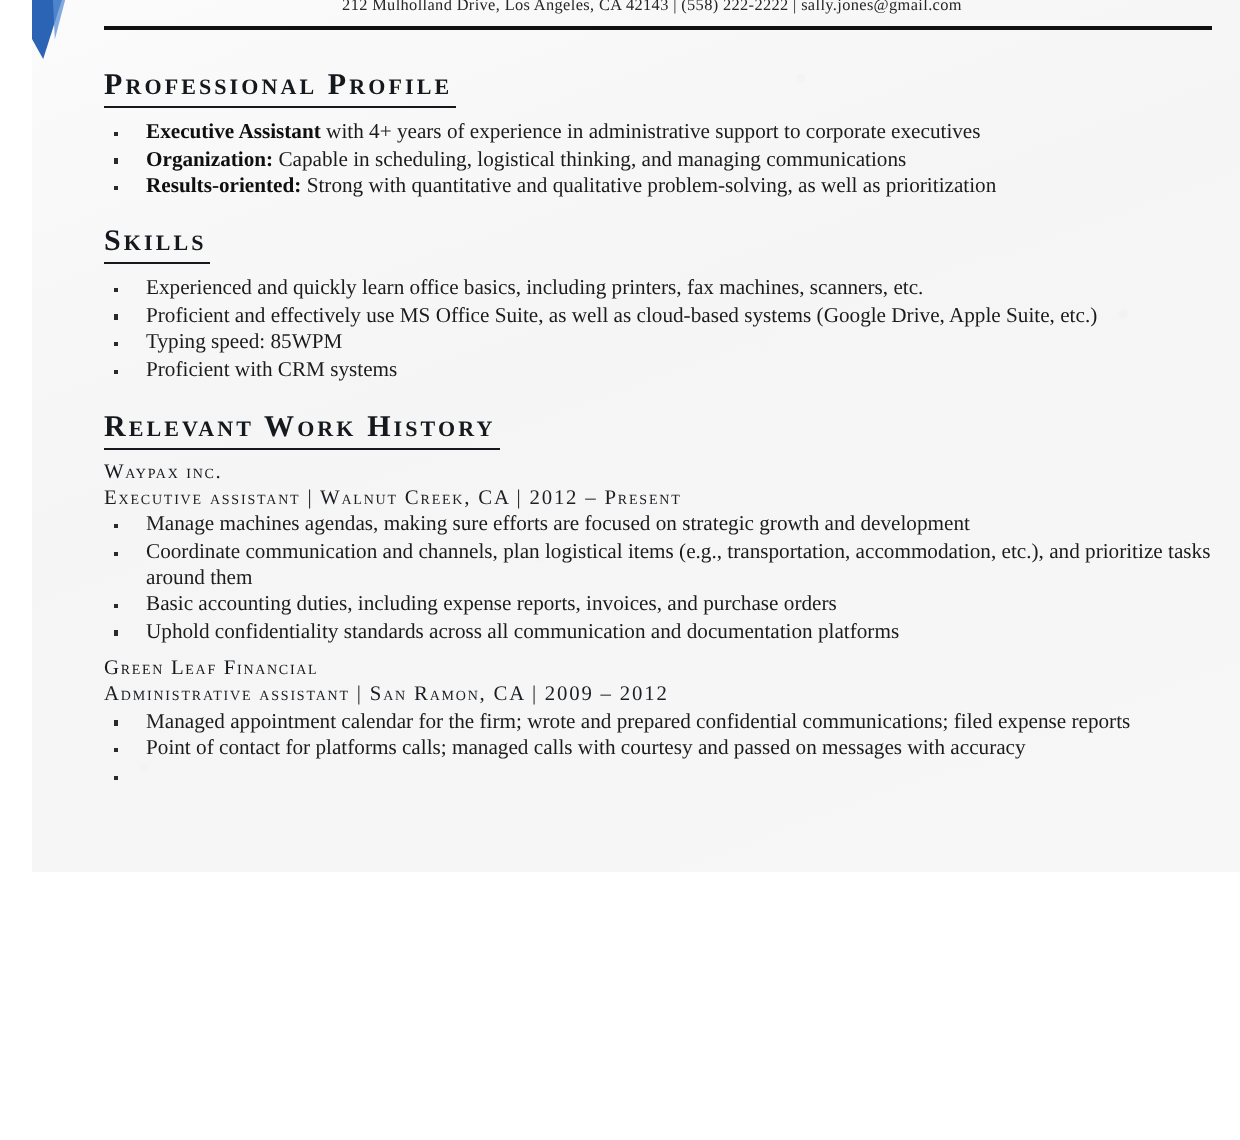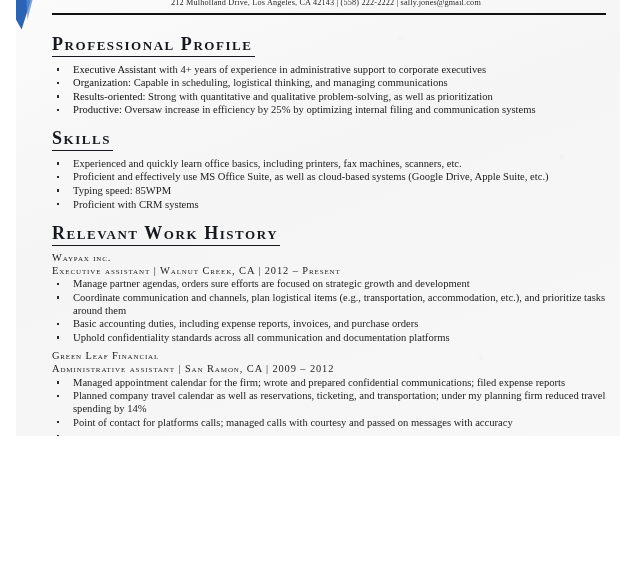--- a/index.html
+++ b/index.html
@@ -77,21 +77,21 @@
   .content {
     position: absolute;
     left: 36px;
     top: 34px;
     width: 556px;
   }
 
   .section { margin: 0 0 2px 0; }
 
   .section-title {
-    font-size: 18px;
+    font-size: 15px;
     font-weight: bold;
     font-variant: small-caps;
     letter-spacing: 1.55px;
     color: #15181c;
     border-bottom: 1.4px solid #15181c;
     display: inline-block;
     padding: 0 2px 1px 0;
     line-height: 1.15;
     margin: 0;
   }
@@ -112,21 +112,21 @@
   }
   .bullets li .bullet-glyph {
     position: absolute;
     left: 5px;
     top: 4.5px;
     width: 2.4px;
     height: 2.4px;
     background: #2a2a2a;
   }
   .bullets li b {
-    font-weight: normal;
+    font-weight: bold;
     color: #0f0f0f;
   }
 
   
   .job { margin-top: 5px; }
   .job-company {
     font-size: 10.4px;
     font-weight: normal;
     font-variant: small-caps;
     letter-spacing: 0.85px;
@@ -175,53 +175,51 @@
   <div class="header-rule"></div>
 
   <div class="content">
 
     <div class="section sec-gap-pp">
       <div class="section-title">Professional Profile</div>
       <ul class="bullets">
           <li><span class="bullet-glyph"></span><b>Executive Assistant</b><span> with 4+ years of experience in administrative support to corporate executives</span></li>
           <li><span class="bullet-glyph"></span><b>Organization:</b><span> Capable in scheduling, logistical thinking, and managing communications</span></li>
           <li><span class="bullet-glyph"></span><b>Results-oriented:</b><span> Strong with quantitative and qualitative problem-solving, as well as prioritization</span></li>
-          <li><span class="bullet-glyph"></span><b>Productive:</b><span> Oversaw increase in efficiency by 25% by optimizing internal filing and communication systems</span></li>
         </ul>
     </div>
 
     <div class="section sec-gap-sk">
       <div class="section-title">Skills</div>
       <ul class="bullets">
           <li><span class="bullet-glyph"></span><span>Experienced and quickly learn office basics, including printers, fax machines, scanners, etc.</span></li>
           <li><span class="bullet-glyph"></span><span>Proficient and effectively use MS Office Suite, as well as cloud-based systems (Google Drive, Apple Suite, etc.)</span></li>
           <li><span class="bullet-glyph"></span><span>Typing speed: 85WPM</span></li>
           <li><span class="bullet-glyph"></span><span>Proficient with CRM systems</span></li>
         </ul>
     </div>
 
     <div class="section sec-gap-wh">
       <div class="section-title">Relevant Work History</div>
       <div id="jobs-host">
           <div class="job">
             <div class="job-company">Waypax inc.</div>
             <div class="job-meta">Executive assistant  |  Walnut Creek, CA  |  2012 – Present</div>
             <ul class="bullets">
-              <li><span class="bullet-glyph"></span><span>Manage partner agendas, orders sure efforts are focused on strategic growth and development</span></li>
+              <li><span class="bullet-glyph"></span><span>Manage machines agendas, making sure efforts are focused on strategic growth and development</span></li>
               <li><span class="bullet-glyph"></span><span>Coordinate communication and channels, plan logistical items (e.g., transportation, accommodation, etc.), and prioritize tasks around them</span></li>
               <li><span class="bullet-glyph"></span><span>Basic accounting duties, including expense reports, invoices, and purchase orders</span></li>
               <li><span class="bullet-glyph"></span><span>Uphold confidentiality standards across all communication and documentation platforms</span></li>
             </ul>
           </div>
           <div class="job">
             <div class="job-company">Green Leaf Financial</div>
             <div class="job-meta">Administrative assistant  |  San Ramon, CA  |  2009 – 2012</div>
             <ul class="bullets">
               <li><span class="bullet-glyph"></span><span>Managed appointment calendar for the firm; wrote and prepared confidential communications; filed expense reports</span></li>
-              <li><span class="bullet-glyph"></span><span>Planned company travel calendar as well as reservations, ticketing, and transportation; under my planning firm reduced travel spending by 14%</span></li>
               <li><span class="bullet-glyph"></span><span>Point of contact for platforms calls; managed calls with courtesy and passed on messages with accuracy</span></li>
               <li><span class="bullet-glyph"></span></li>
             </ul>
           </div>
         </div>
     </div>
 
 
   </div>
 </div>

